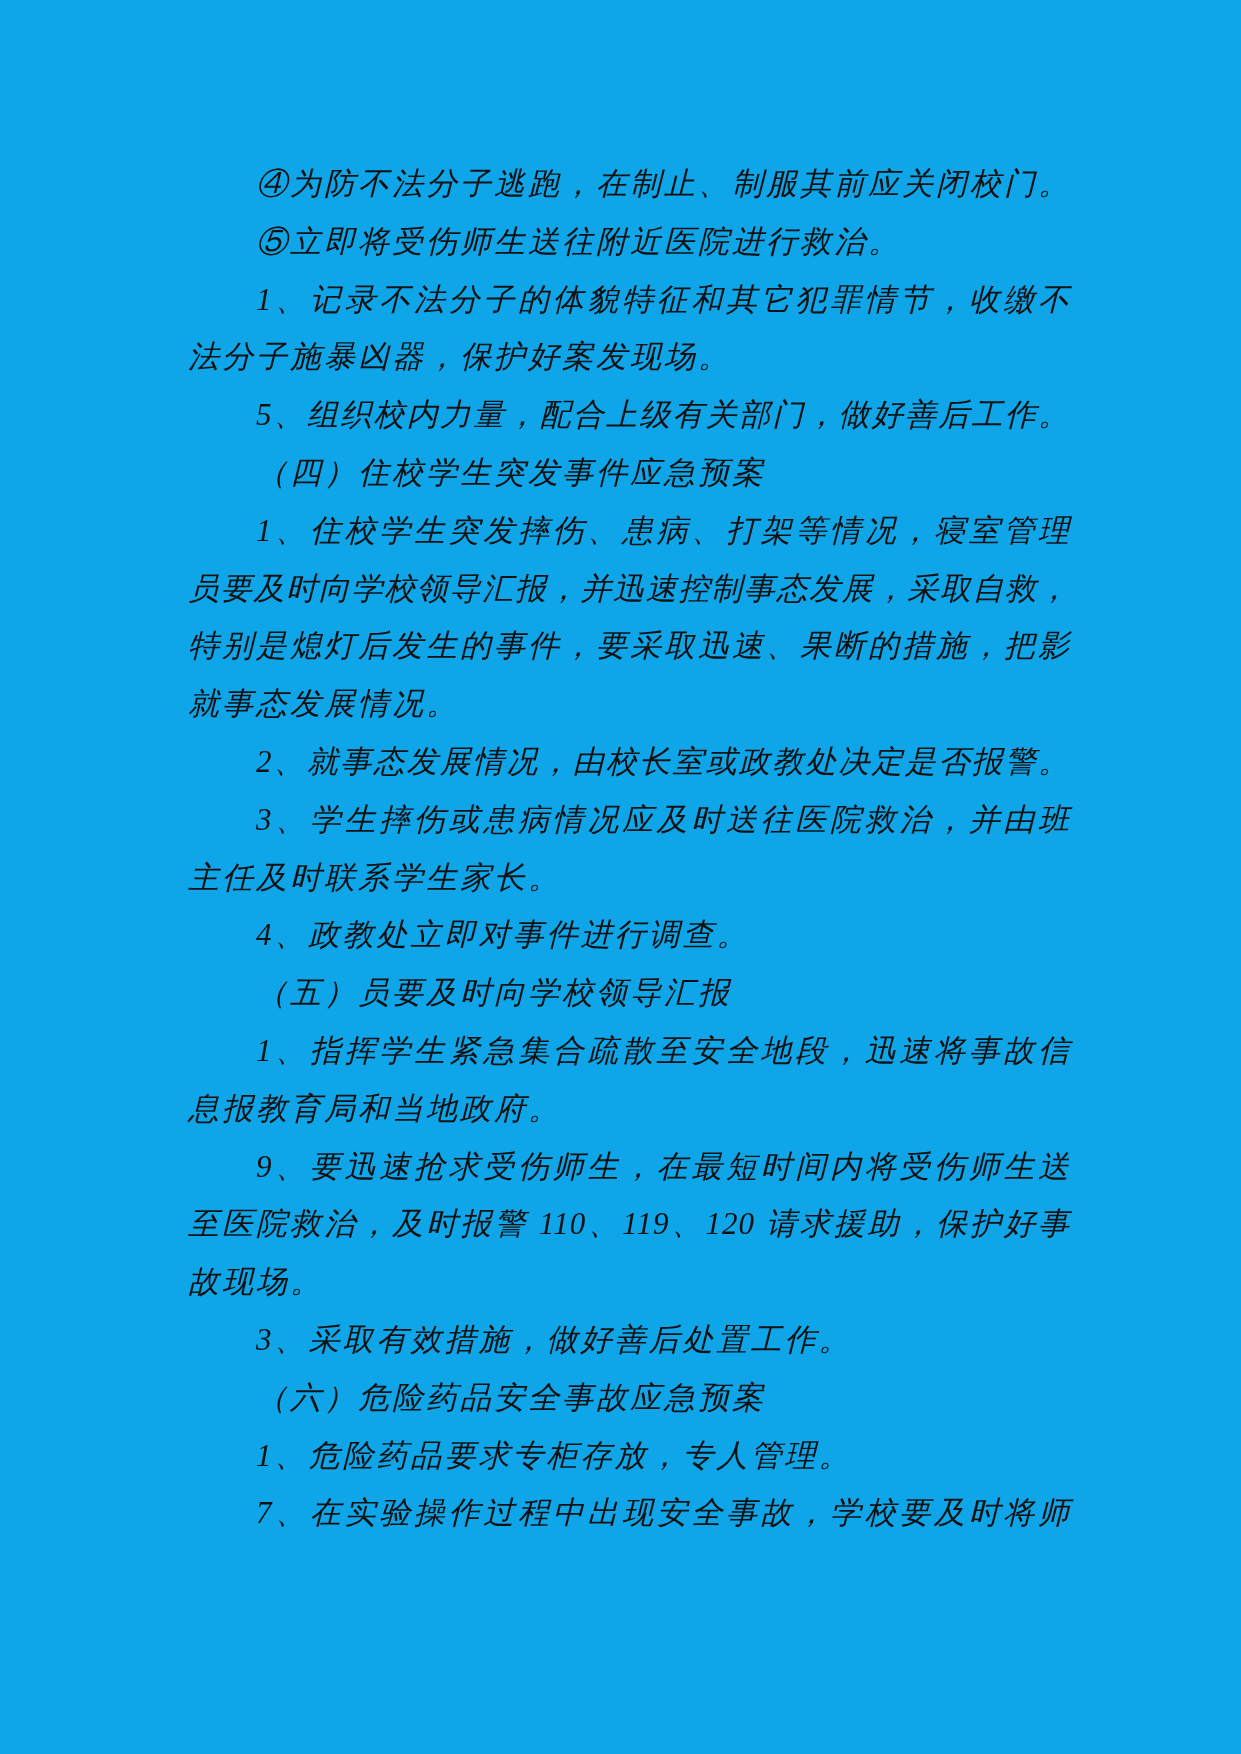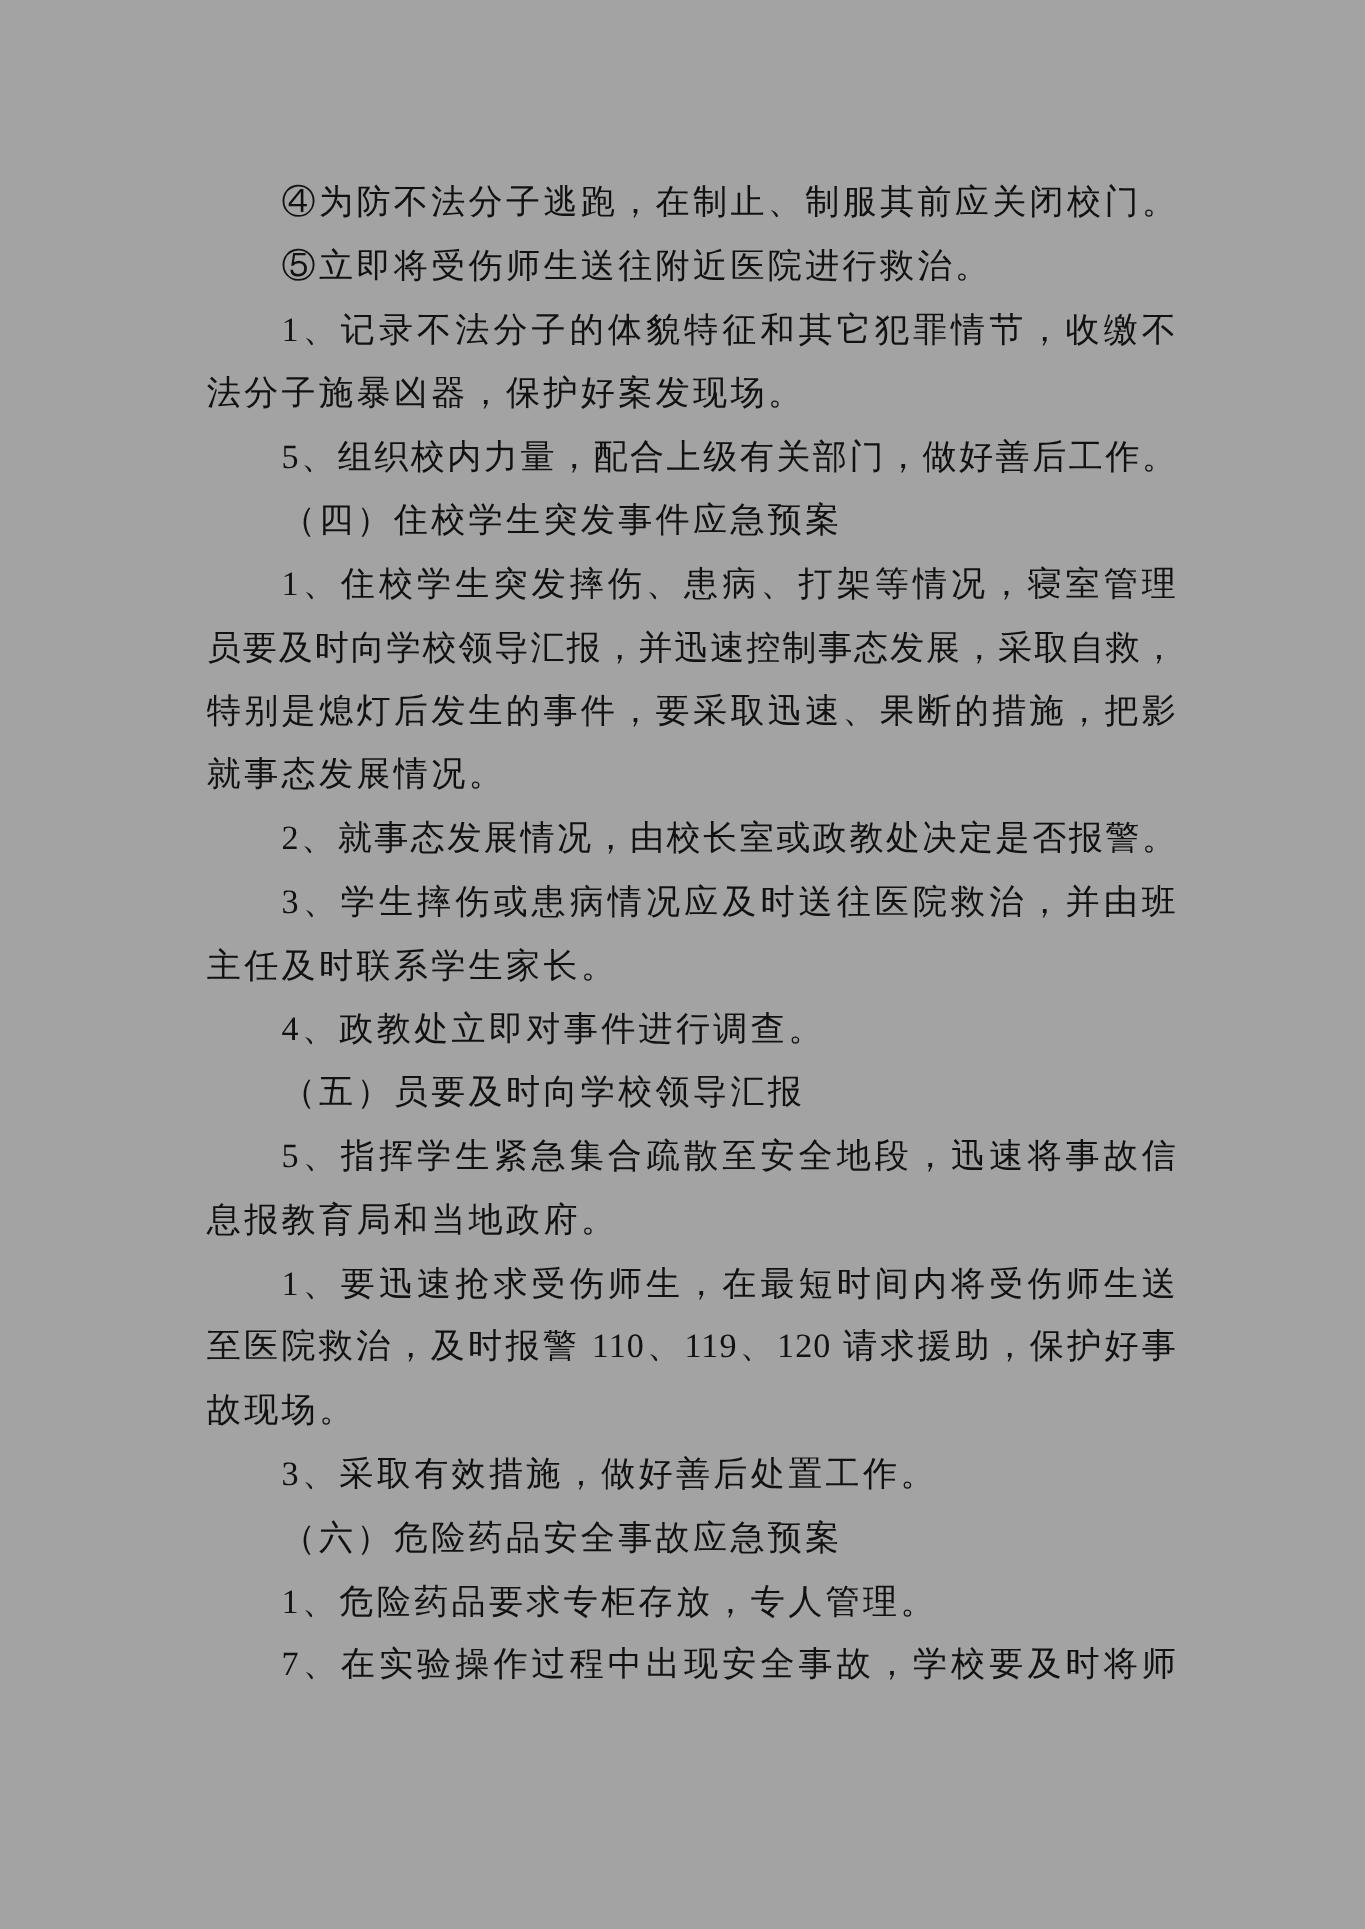--- a/index.html
+++ b/index.html
@@ -36,40 +36,40 @@
   .line.justify {
     letter-spacing: 1px;
     white-space: normal;
     text-align: justify;
     text-align-last: justify;
   }
 </style>
 </head>
 <body>
 
-<main class="page" style="background: #a3a3a3;">
+<main class="page" style="background: #0ea5e9; font-style: italic;">
   <section class="text-block" style="color: rgb(17, 17, 17);">
       <div class="line indent justify">④为防不法分子逃跑，在制止、制服其前应关闭校门。</div>
       <div class="line indent">⑤立即将受伤师生送往附近医院进行救治。</div>
       <div class="line indent justify">1、记录不法分子的体貌特征和其它犯罪情节，收缴不</div>
       <div class="line">法分子施暴凶器，保护好案发现场。</div>
       <div class="line indent justify">5、组织校内力量，配合上级有关部门，做好善后工作。</div>
       <div class="line indent">（四）住校学生突发事件应急预案</div>
       <div class="line indent justify">1、住校学生突发摔伤、患病、打架等情况，寝室管理</div>
       <div class="line justify">员要及时向学校领导汇报，并迅速控制事态发展，采取自救，</div>
       <div class="line justify">特别是熄灯后发生的事件，要采取迅速、果断的措施，把影</div>
       <div class="line">就事态发展情况。</div>
       <div class="line indent justify">2、就事态发展情况，由校长室或政教处决定是否报警。</div>
       <div class="line indent justify">3、学生摔伤或患病情况应及时送往医院救治，并由班</div>
       <div class="line">主任及时联系学生家长。</div>
       <div class="line indent">4、政教处立即对事件进行调查。</div>
       <div class="line indent">（五）员要及时向学校领导汇报</div>
-      <div class="line indent justify">5、指挥学生紧急集合疏散至安全地段，迅速将事故信</div>
+      <div class="line indent justify">1、指挥学生紧急集合疏散至安全地段，迅速将事故信</div>
       <div class="line">息报教育局和当地政府。</div>
-      <div class="line indent justify">1、要迅速抢求受伤师生，在最短时间内将受伤师生送</div>
+      <div class="line indent justify">9、要迅速抢求受伤师生，在最短时间内将受伤师生送</div>
       <div class="line justify">至医院救治，及时报警 110、119、120 请求援助，保护好事</div>
       <div class="line">故现场。</div>
       <div class="line indent">3、采取有效措施，做好善后处置工作。</div>
       <div class="line indent">（六）危险药品安全事故应急预案</div>
       <div class="line indent">1、危险药品要求专柜存放，专人管理。</div>
       <div class="line indent justify">7、在实验操作过程中出现安全事故，学校要及时将师</div>
     </section>
 </main>
 
 </body></html>

